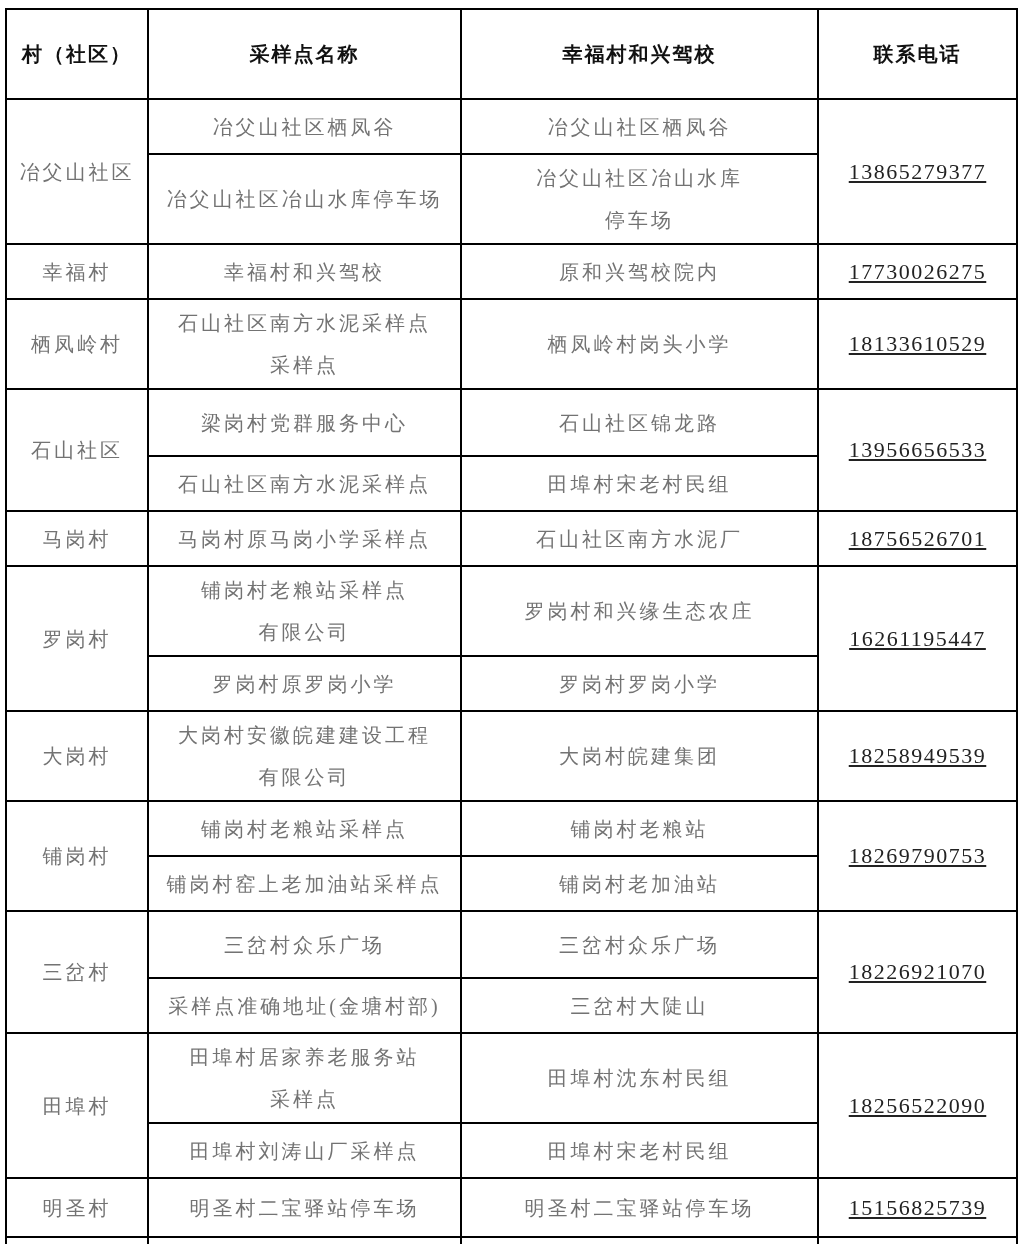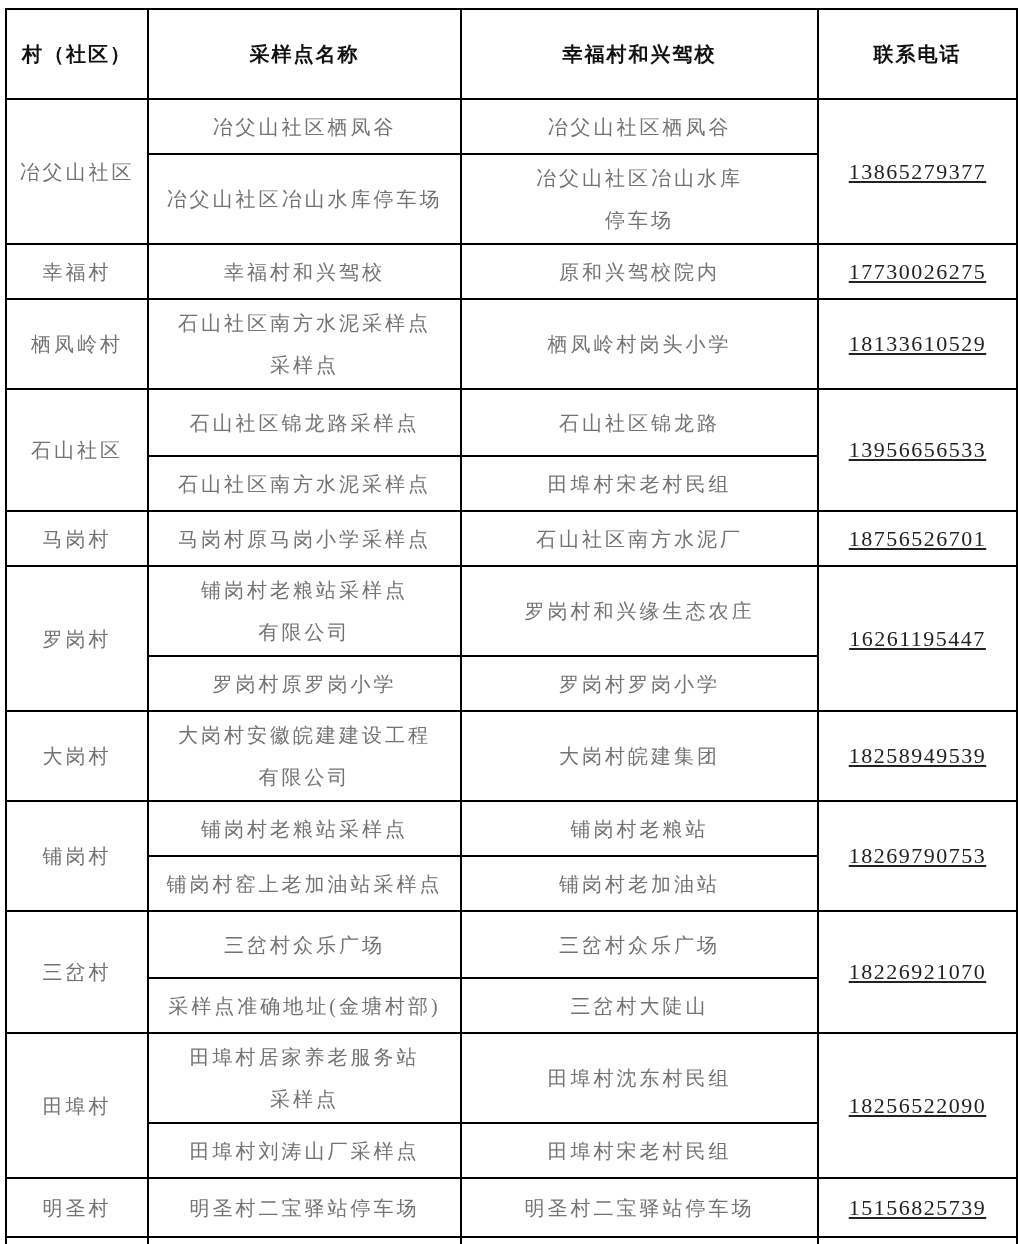--- a/index.html
+++ b/index.html
@@ -100,21 +100,21 @@
   <tr class="h80">
     <td class="vil">栖凤岭村</td>
     <td class="site">石山社区南方水泥采样点
 采样点</td>
     <td class="addr">栖凤岭村岗头小学</td>
     <td class="ph">18133610529</td>
   </tr>
 
   <tr class="h67">
     <td class="vil" rowspan="2">石山社区</td>
-    <td class="site">石山社区锦龙路采样点</td>
+    <td class="site">梁岗村党群服务中心</td>
     <td class="addr">石山社区锦龙路</td>
     <td class="ph" rowspan="2">13956656533</td>
   </tr>
   <tr class="h55">
     <td class="site">石山社区南方水泥采样点</td>
     <td class="addr">田埠村宋老村民组</td>
   </tr>
 
   <tr class="h55">
     <td class="vil">马岗村</td>

